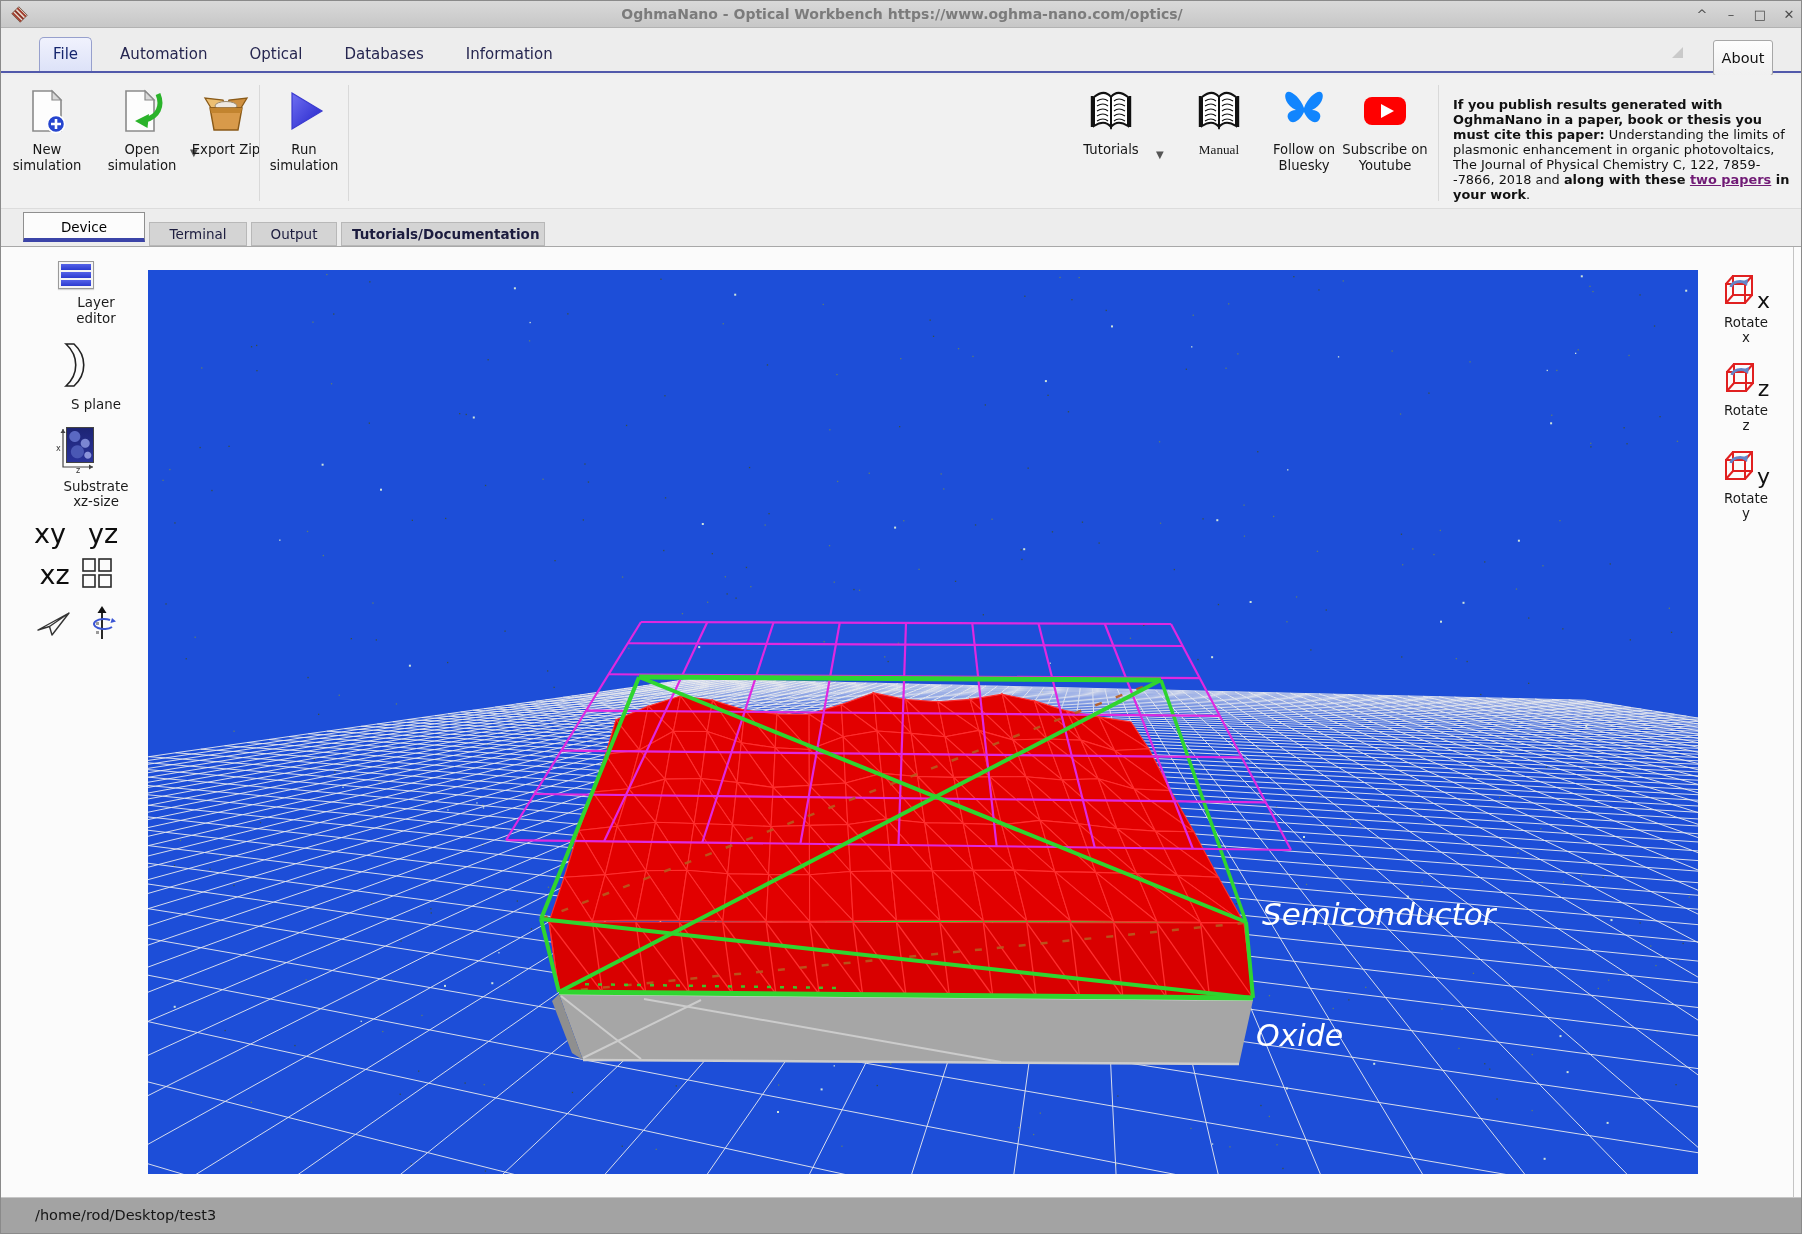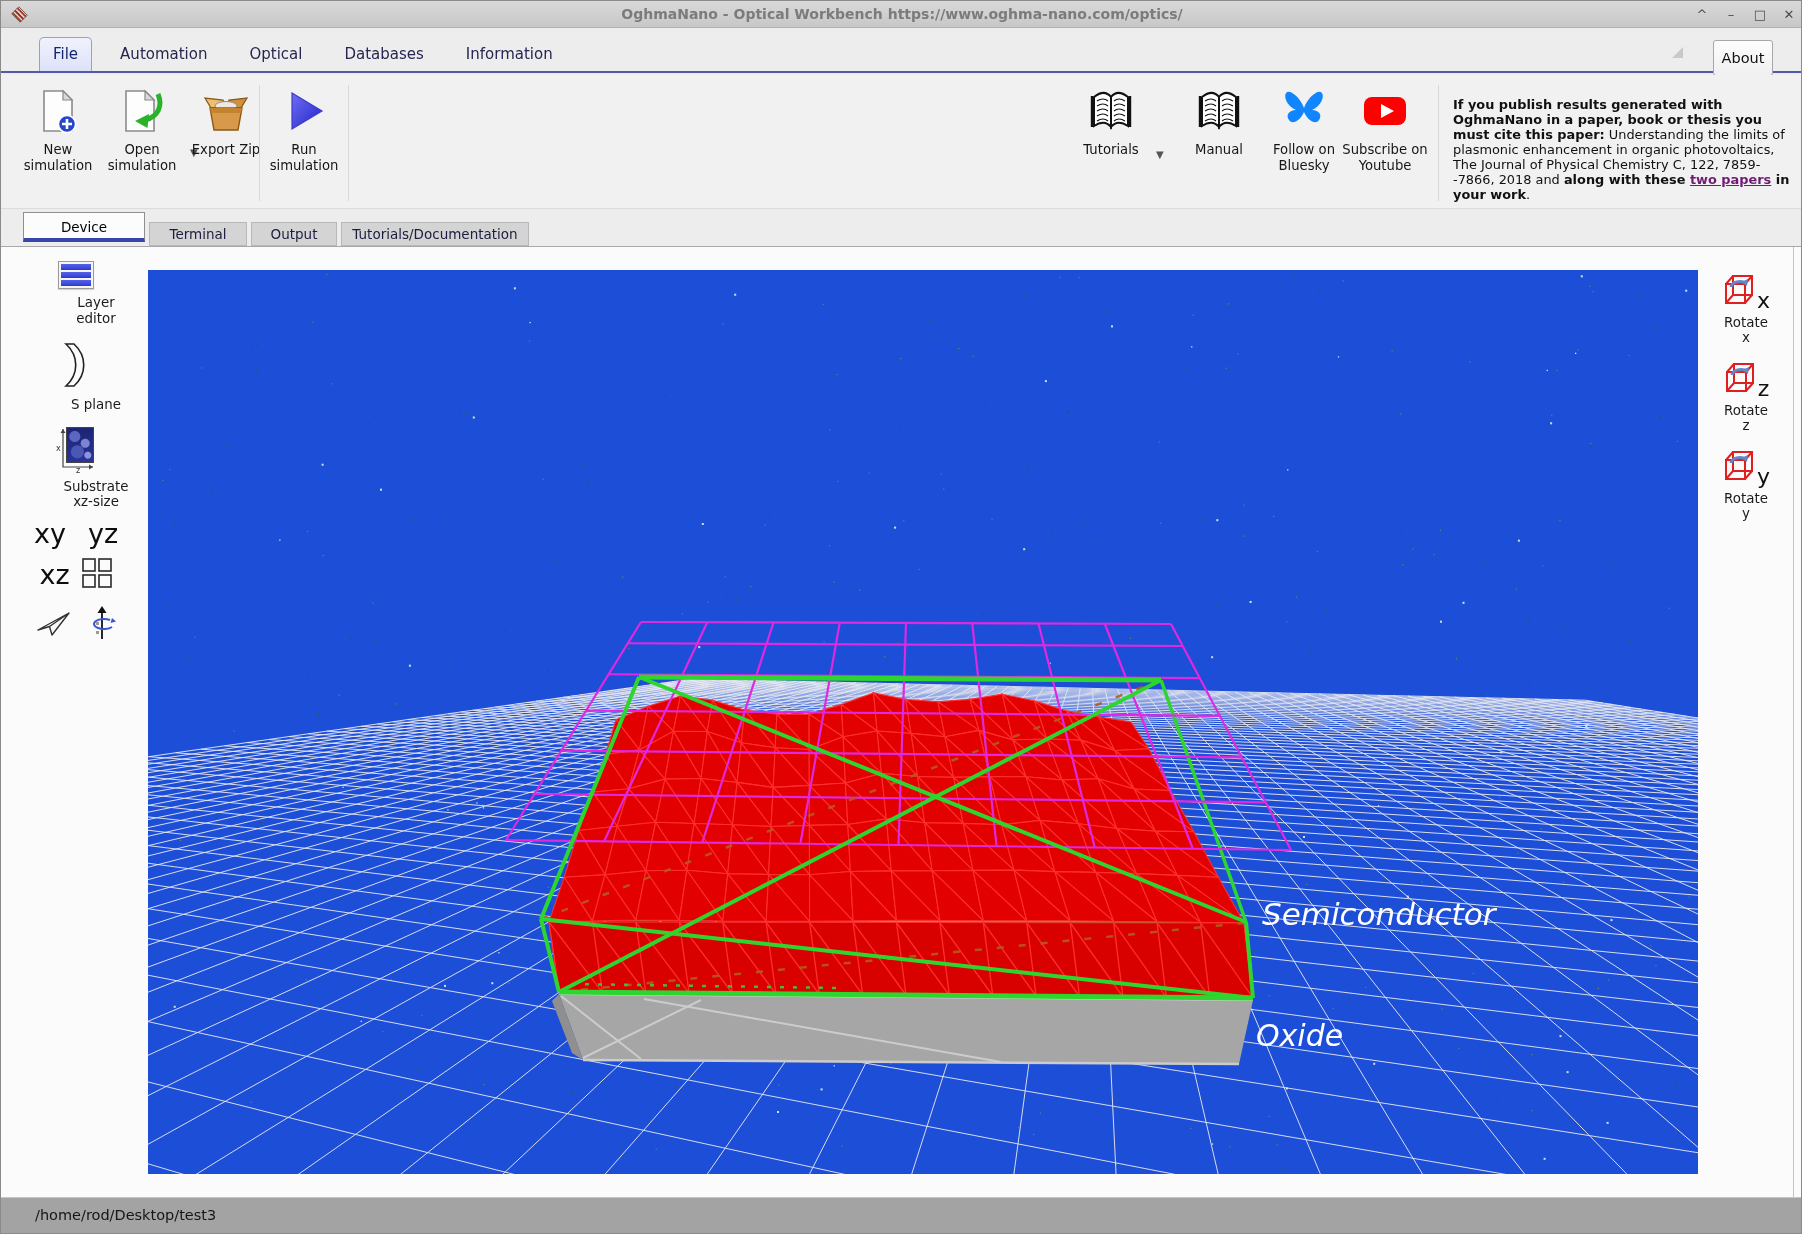--- a/index.html
+++ b/index.html
@@ -128,21 +128,21 @@
       <div class="menu-tab">Optical</div>
       <div class="menu-tab">Databases</div>
       <div class="menu-tab">Information</div>
     </div>
   </div>
   <div class="grip-tri"></div>
   <button class="about-btn">About</button>
 
   <div class="ribbon">
 
-    <button class="rb-btn" style="left:13px;">
+    <button class="rb-btn" style="left:2px;">
       <span class="rb-icon">
         <svg width="48" height="48" viewBox="0 0 48 48">
           <path d="M10 4 h19 l9 9 v31 h-28 z" fill="#fdfdfd" stroke="#8a8a8a" stroke-width="1.6"></path>
           <path d="M29 4 l9 9 h-9 z" fill="#d9d9d9" stroke="#8a8a8a" stroke-width="1.2"></path>
           <circle cx="33" cy="37" r="8.6" fill="#2746cf" stroke="#fff" stroke-width="1.6"></circle>
           <path d="M33 32 v10 M28 37 h10" stroke="#fff" stroke-width="2.6"></path>
         </svg>
       </span>
       <span class="rb-label">New simulation</span>
     </button>
@@ -201,21 +201,21 @@
           <path d="M41 10 C34 4.5 28 5 24 10 L24 40 C28 35 34 34.5 41 39 Z" fill="#fff" stroke="#111" stroke-width="2"></path>
           <path d="M10 14 c4 -2.5 8 -2.5 11 0 M10 19 c4 -2.5 8 -2.5 11 0 M10 24 c4 -2.5 8 -2.5 11 0 M10 29 c4 -2.5 8 -2.5 11 0 M10 34 c4 -2.5 8 -2.5 11 0" fill="none" stroke="#111" stroke-width="1.1"></path>
           <path d="M38 14 c-4 -2.5 -8 -2.5 -11 0 M38 19 c-4 -2.5 -8 -2.5 -11 0 M38 24 c-4 -2.5 -8 -2.5 -11 0 M38 29 c-4 -2.5 -8 -2.5 -11 0 M38 34 c-4 -2.5 -8 -2.5 -11 0" fill="none" stroke="#111" stroke-width="1.1"></path>
         </svg>
       </span>
       <span class="rb-label">Tutorials</span>
     </button>
 
     <span class="drop-arrow" style="left:1155px;top:74px;">▼</span>
 
-    <button class="rb-btn" style="left:1174px;">
+    <button class="rb-btn" style="left:1174px;font-family:Liberation Serif, serif;">
       <span class="rb-icon">
         <svg width="48" height="48" viewBox="0 0 48 48">
           <path d="M5 9 v31 M43 9 v31" stroke="#111" stroke-width="2.4" fill="none"></path>
           <path d="M7 10 C14 4.5 20 5 24 10 L24 40 C20 35 14 34.5 7 39 Z" fill="#fff" stroke="#111" stroke-width="2"></path>
           <path d="M41 10 C34 4.5 28 5 24 10 L24 40 C28 35 34 34.5 41 39 Z" fill="#fff" stroke="#111" stroke-width="2"></path>
           <path d="M10 14 c4 -2.5 8 -2.5 11 0 M10 19 c4 -2.5 8 -2.5 11 0 M10 24 c4 -2.5 8 -2.5 11 0 M10 29 c4 -2.5 8 -2.5 11 0 M10 34 c4 -2.5 8 -2.5 11 0" fill="none" stroke="#111" stroke-width="1.1"></path>
           <path d="M38 14 c-4 -2.5 -8 -2.5 -11 0 M38 19 c-4 -2.5 -8 -2.5 -11 0 M38 24 c-4 -2.5 -8 -2.5 -11 0 M38 29 c-4 -2.5 -8 -2.5 -11 0 M38 34 c-4 -2.5 -8 -2.5 -11 0" fill="none" stroke="#111" stroke-width="1.1"></path>
         </svg>
       </span>
       <span class="rb-label">Manual</span>
@@ -245,21 +245,21 @@
 
     <div class="rb-sep" style="left:1437px;"></div>
 
     <p class="citation"><b>If you publish results generated with OghmaNano in a paper, book or thesis you must cite this paper:</b><span> Understanding the limits of plasmonic enhancement in organic photovoltaics, The Journal of Physical Chemistry C, 122, 7859--7866, 2018 and </span><b>along with these </b><a class="cite-link">two papers</a><b> in your work</b><span>.</span></p>
   </div>
 
   <div class="tabstrip">
     <div class="vtab active" style="left:22px;width:122px;">Device structure</div>
     <div class="vtab" style="left:148px;width:98px;">Terminal</div>
     <div class="vtab" style="left:250px;width:86px;">Output</div>
-    <div class="vtab" style="left:340px;width:188px;">Tutorials/Documentation</div>
+    <div class="vtab" style="left:340px;width:204px;font-weight:bold;">Tutorials/Documentation</div>
   </div>
 
   <div class="content">
 
     <div class="sidebar">
       <button class="sb-btn" style="margin-top:6px;">
         <span class="layer-icon">
           <span class="layer-bar"></span>
             <span class="layer-bar"></span>
             <span class="layer-bar"></span>

